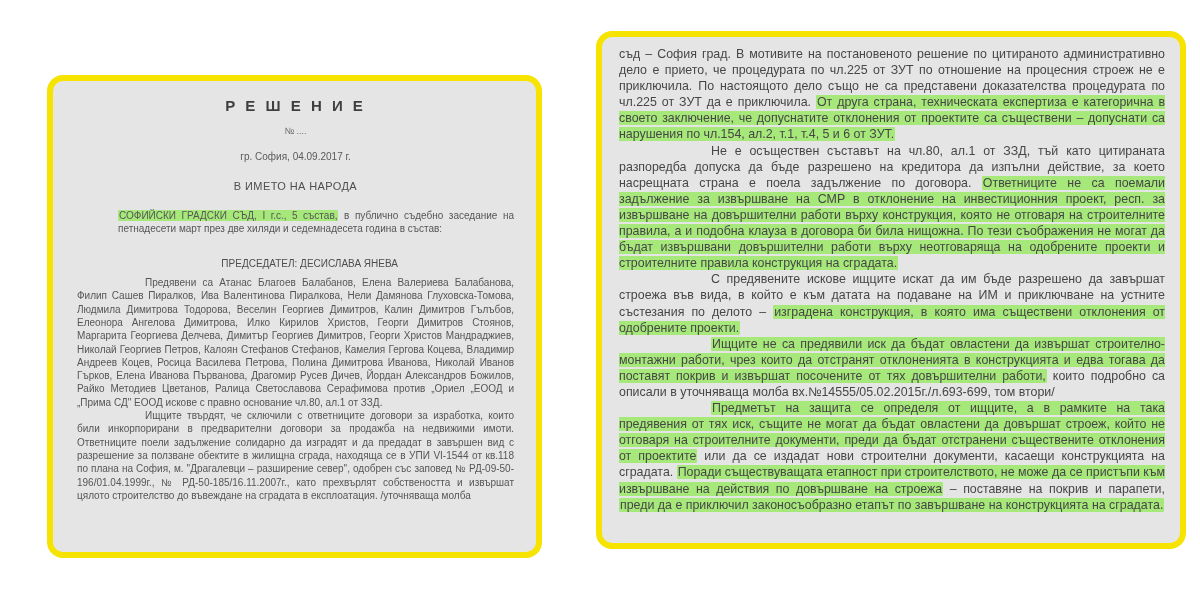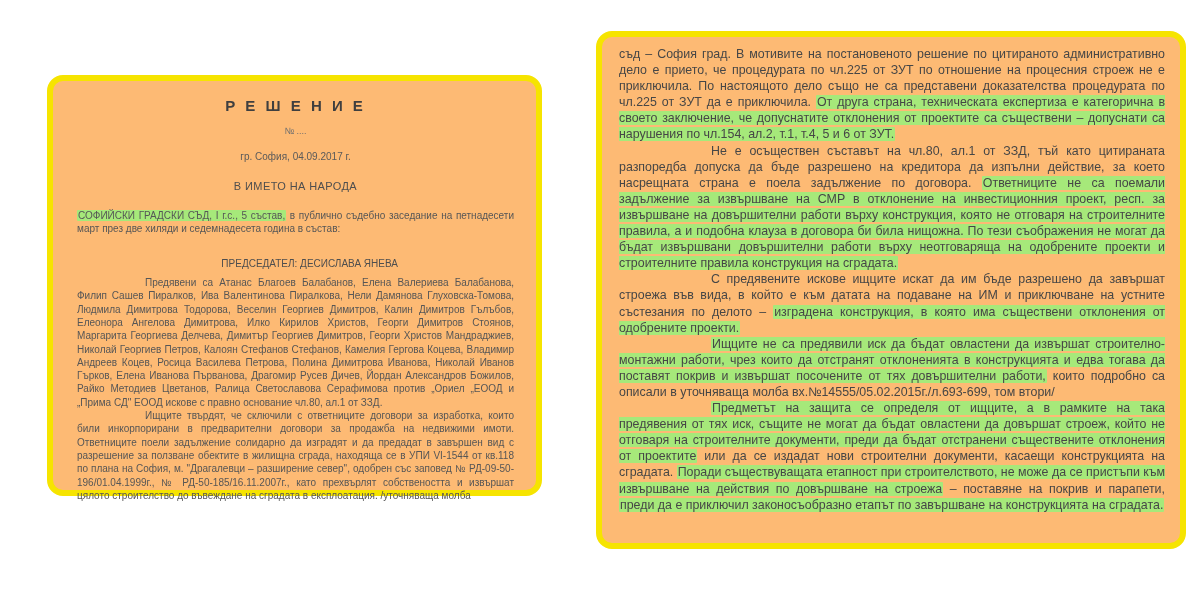--- a/index.html
+++ b/index.html
@@ -2,46 +2,46 @@
 <html><head>
 <meta charset="utf-8">
 <style>
   html,body{margin:0;padding:0;}
   body{
     width:1200px;height:600px;background:#ffffff;position:relative;overflow:hidden;
     font-family:"Liberation Sans", sans-serif;
     -webkit-font-smoothing:antialiased;
   }
   .page{
-    position:absolute;background:#fdba74;box-sizing:border-box;
+    position:absolute;background:#e5e5e5;box-sizing:border-box;
     border:6px solid #f6e400;border-radius:16px;color:#4c4c4c;
   }
   .page-left{
-    left:47px;top:75px;width:495px;height:421px;
+    left:47px;top:75px;width:495px;height:483px;
     padding:8px 22px 8px 24px;
     font-size:10px;line-height:13.3px;color:#565656;
   }
   .page-right{
     left:596px;top:31px;width:590px;height:518px;
     padding:9px 15px 8px 17px;
     font-size:12.4px;line-height:16.1px;color:#464646;
   }
   p.para{margin:0;text-align:justify;}
   .page-left .indent{text-indent:68px;}
   .page-right .indent{text-indent:92px;}
   .gap{margin-top:13px;}
   .hl{background:#a6e97a;border-radius:1px;padding:0 1px;}
   .doc-title{
     text-align:center;font-weight:bold;font-size:15px;letter-spacing:3px;
     color:#3f3f3f;margin-top:10px;
   }
   .doc-no{text-align:center;font-size:9px;color:#6e6e6e;margin-top:13px;}
   .doc-city{text-align:center;font-size:10px;margin-top:11px;color:#5a5a5a;}
   .doc-motto{text-align:center;font-size:11px;letter-spacing:.4px;margin-top:17px;color:#4e4e4e;}
-  .intro-wrap{margin-top:16px;}
+  .intro-wrap{margin-top:16px;margin-left:41px;}
   .judge-line{
     text-align:right;padding-right:116px;margin:21px 0 6px 0;
     font-size:10px;color:#4e4e4e;
   }
 </style>
 </head>
 <body>
 
 <div class="page page-left">
   <div class="doc-title">Р Е Ш Е Н И Е</div>

